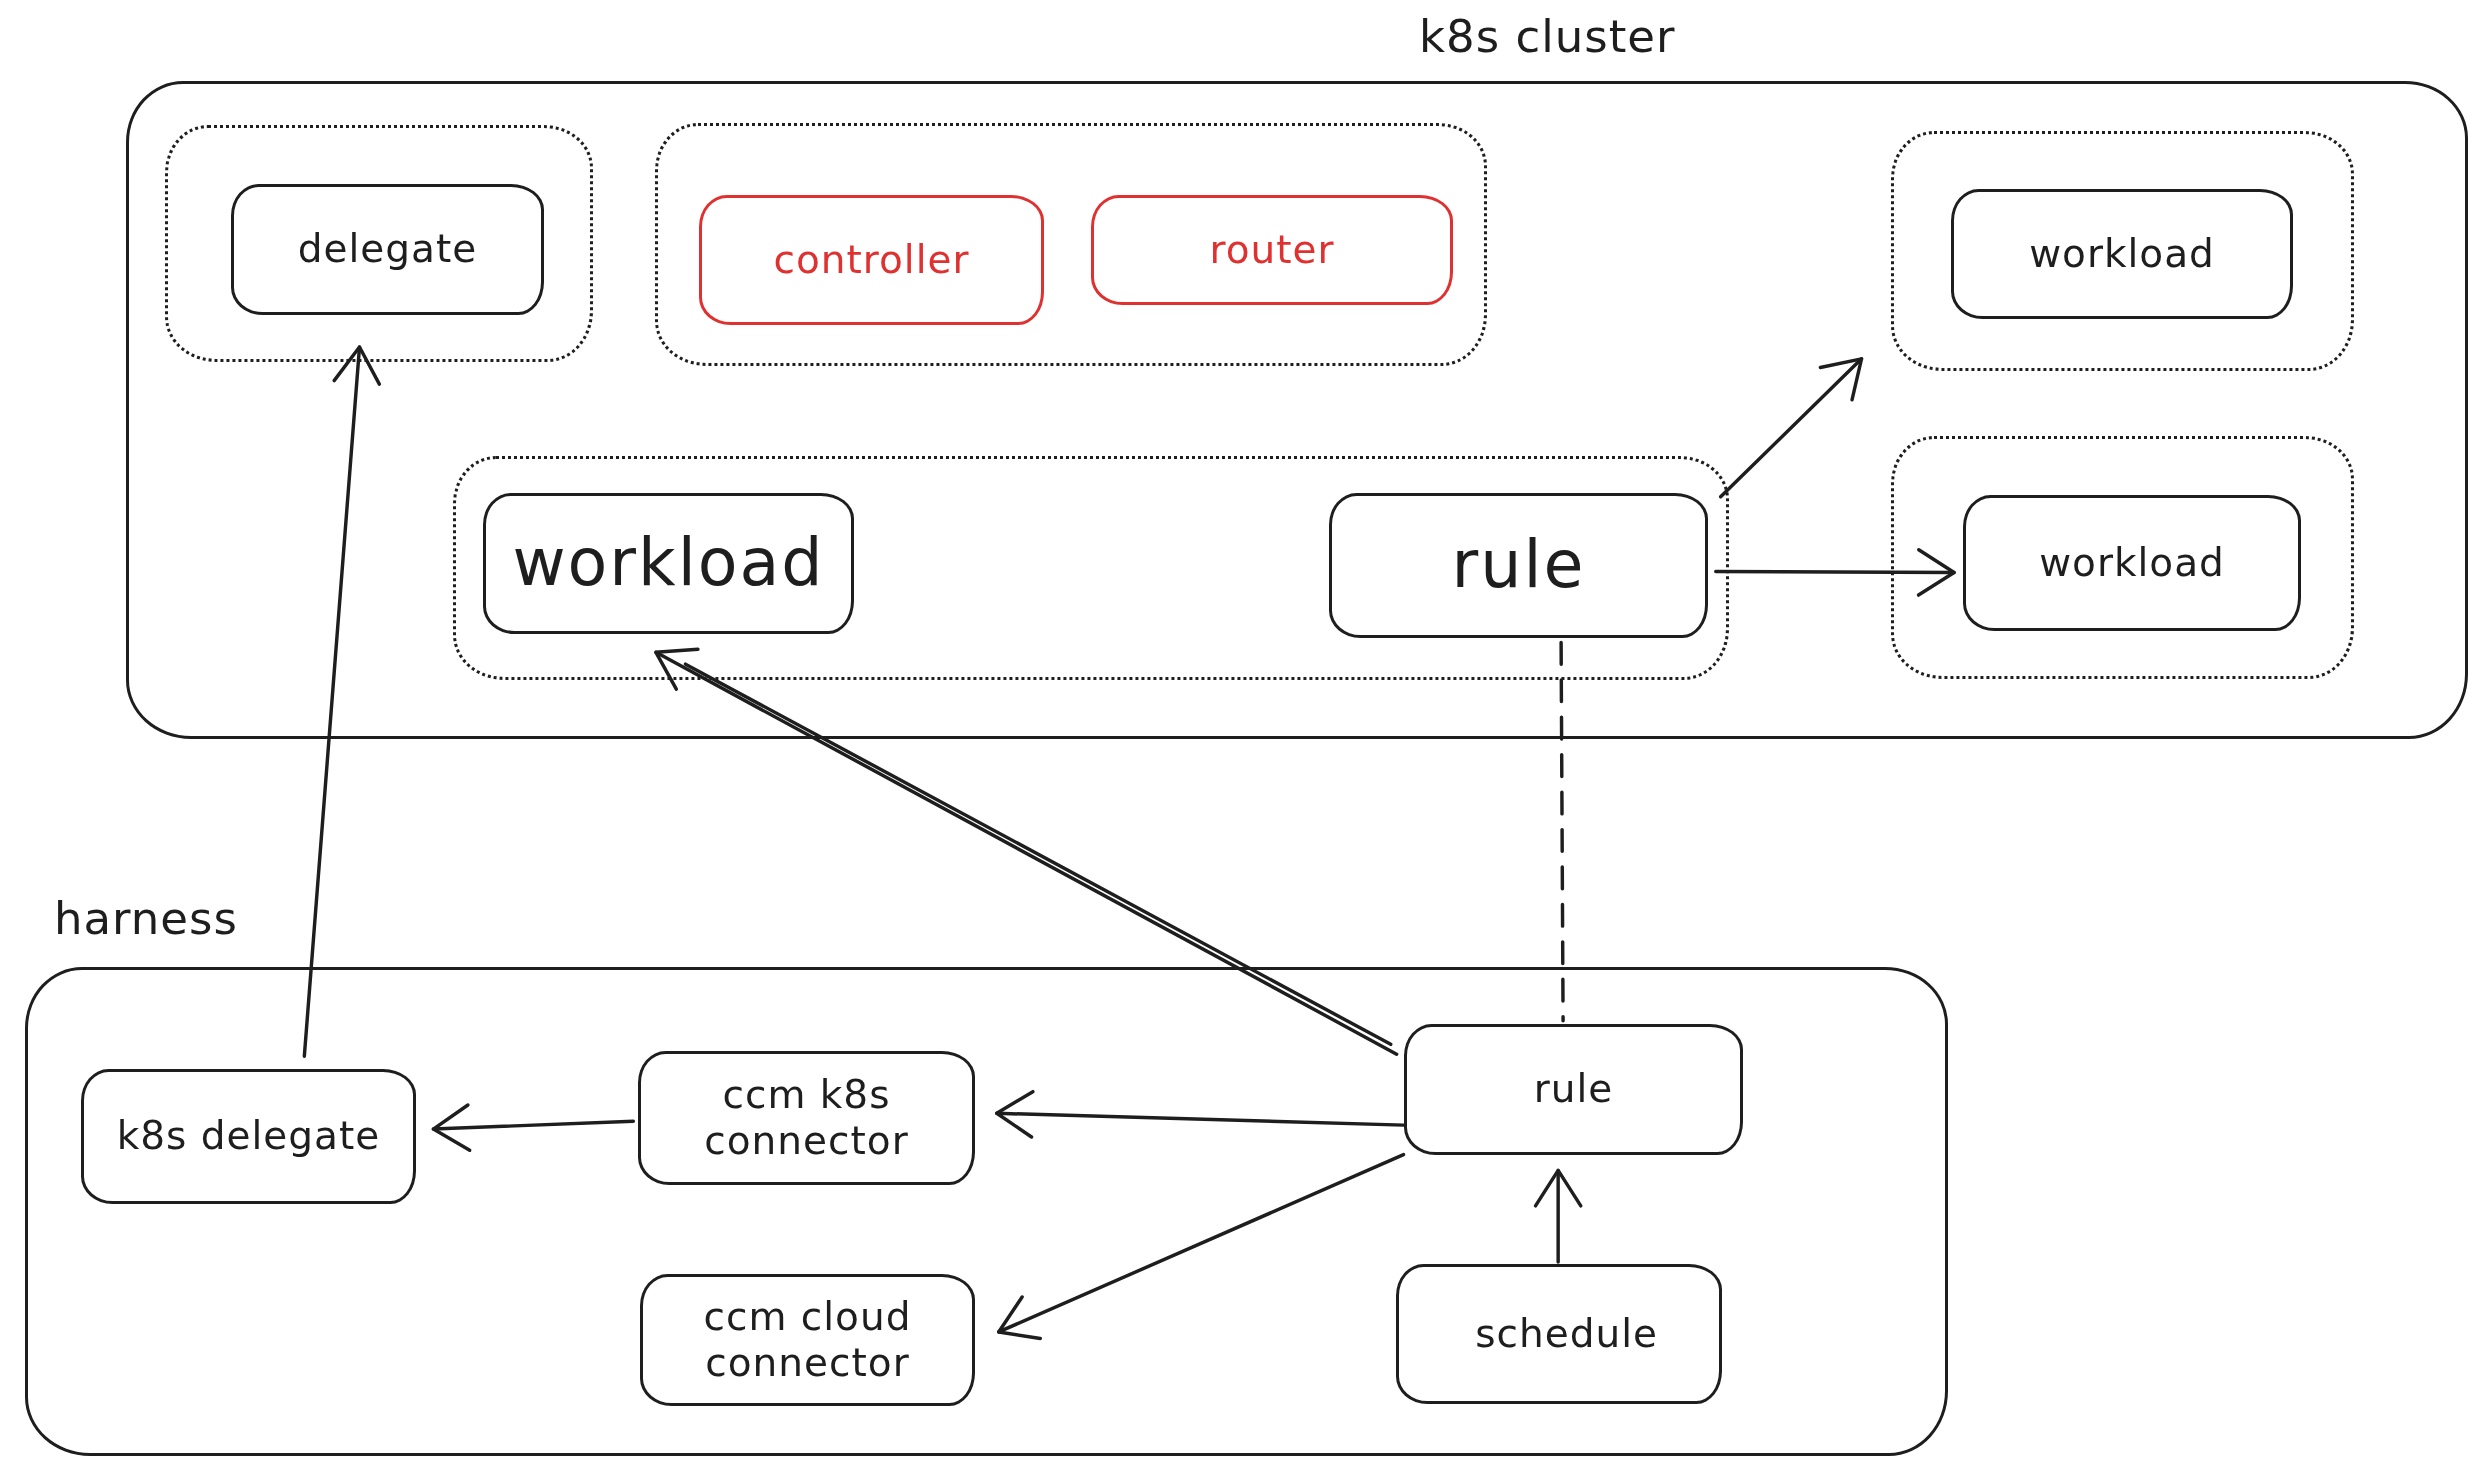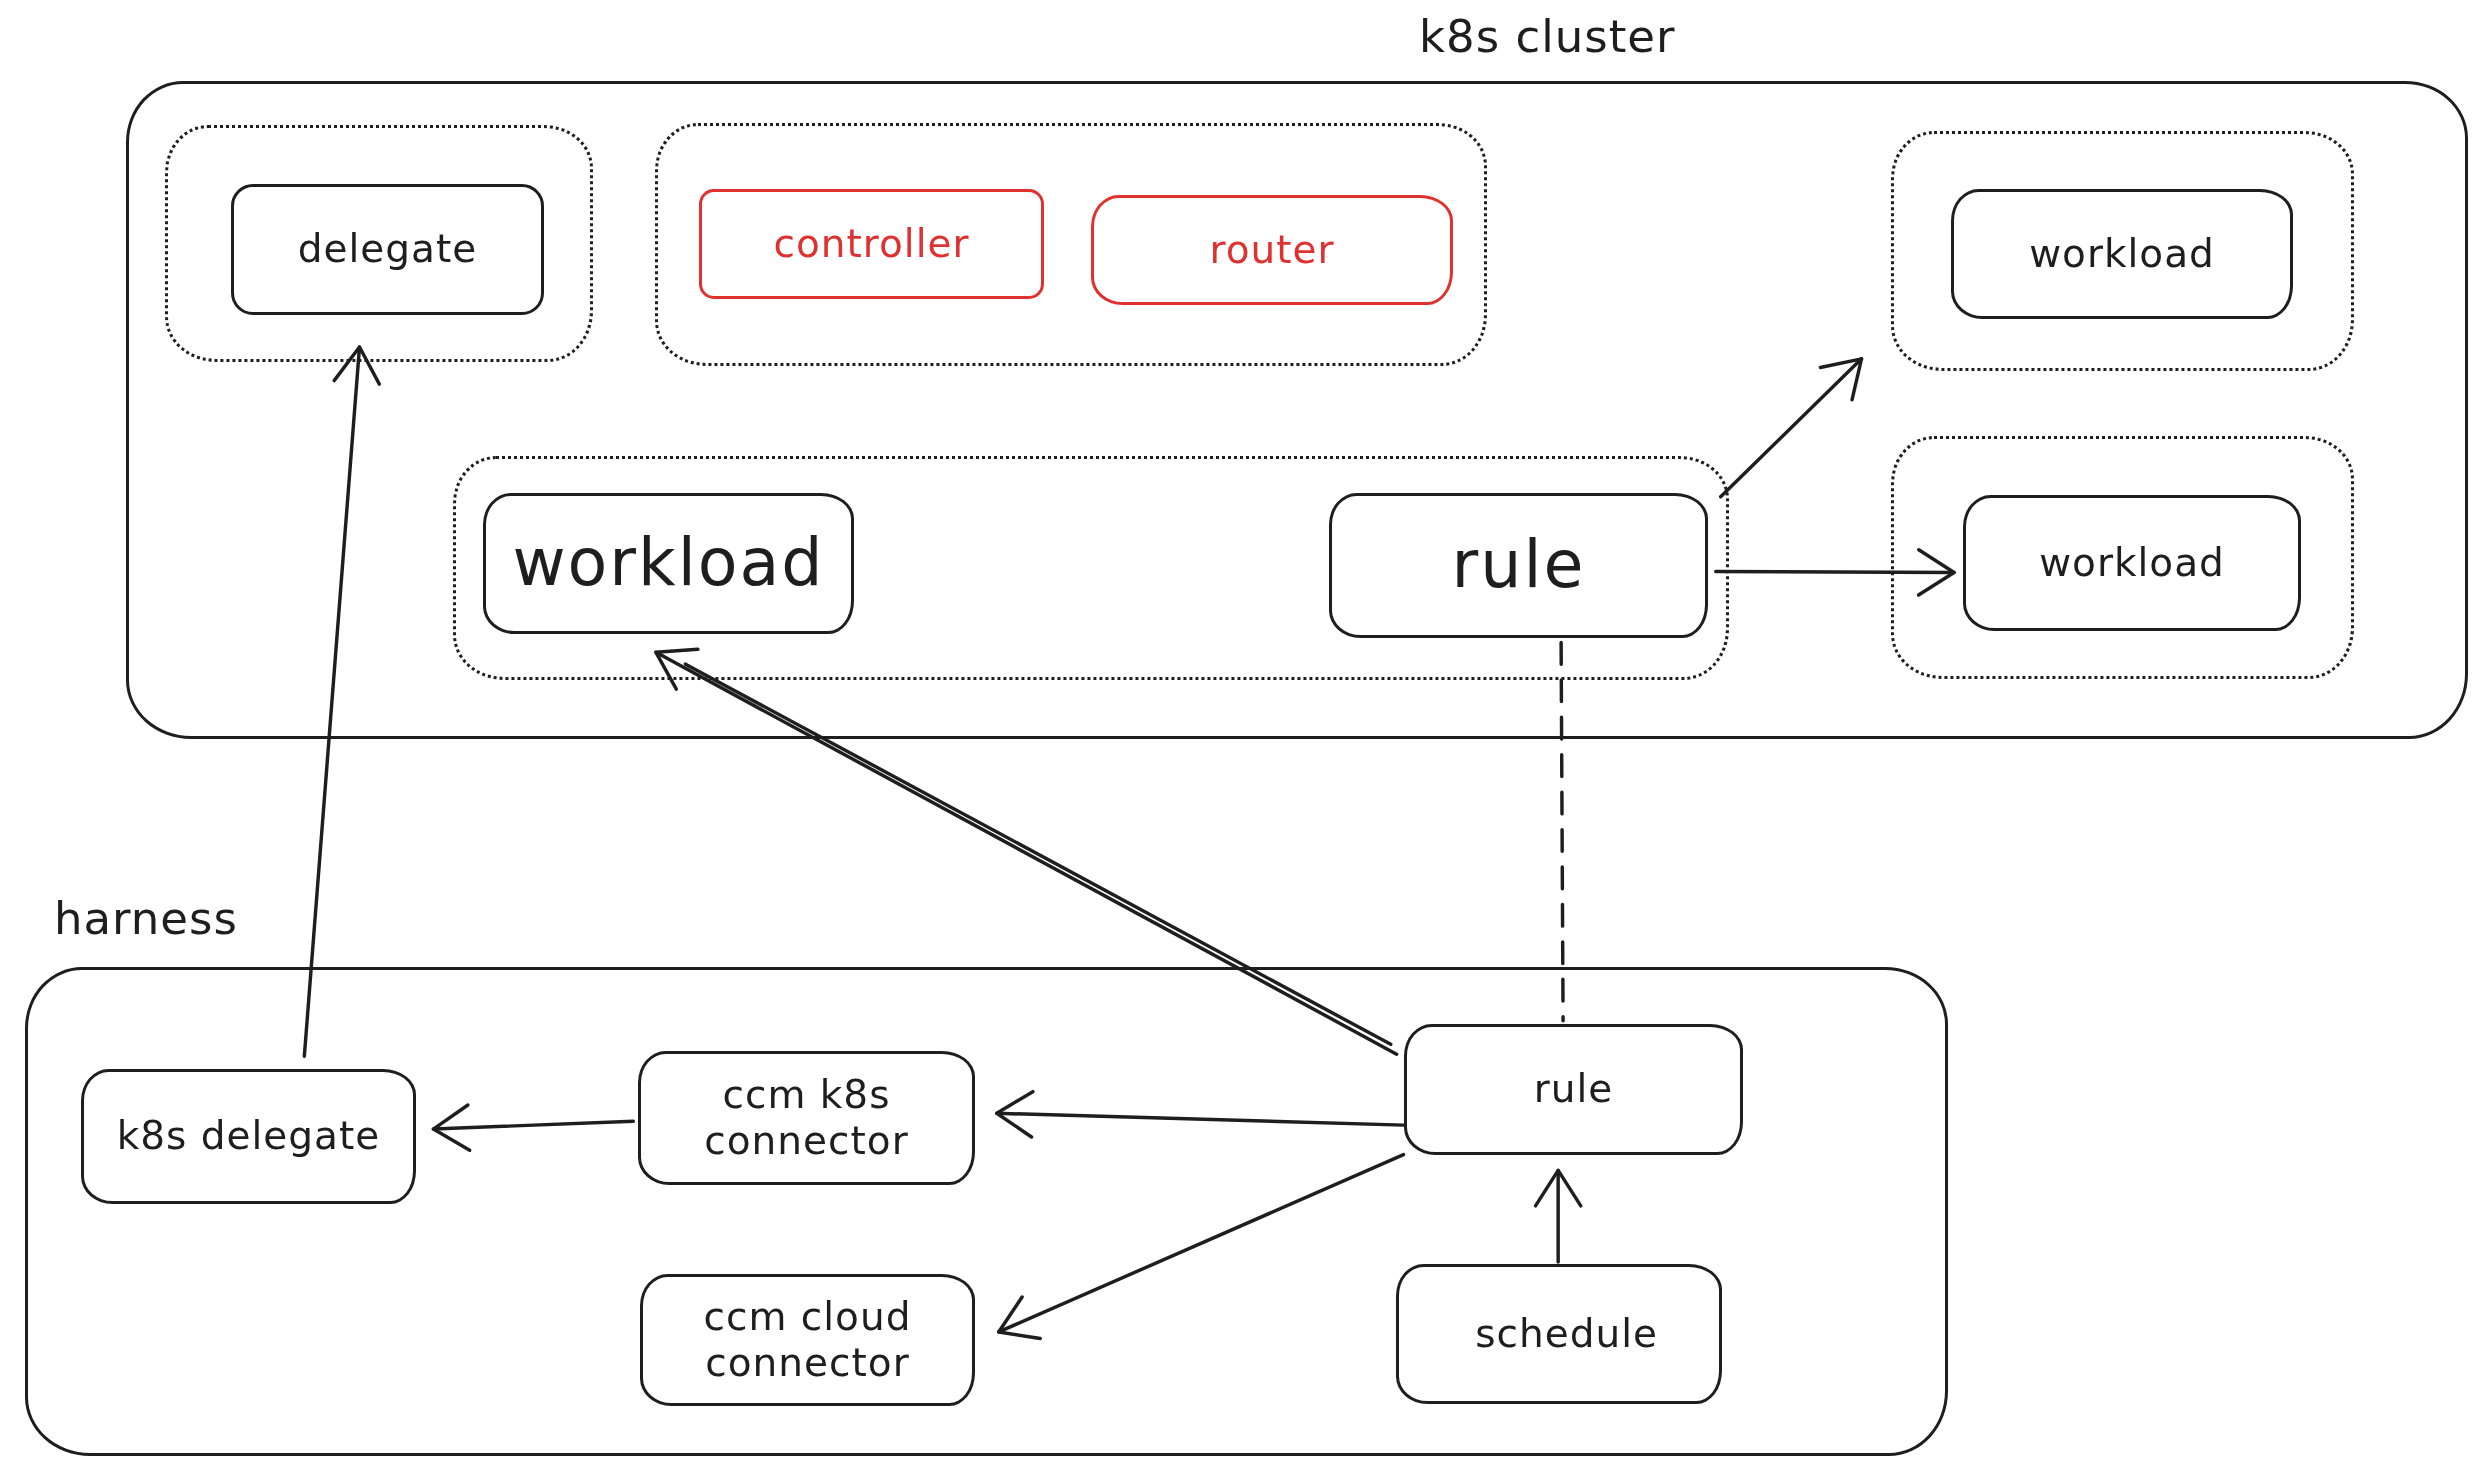--- a/index.html
+++ b/index.html
@@ -86,25 +86,25 @@
       <line x1="1412" y1="1060" x2="696" y2="674" stroke="#1e1e1e" stroke-width="3.5" stroke-linecap="round"></line>
       <line x1="1425" y1="1142" x2="1012" y2="1130" stroke="#1e1e1e" stroke-width="3.5" stroke-linecap="round" marker-end="url(#arrowhead)"></line>
       <line x1="1425" y1="1172" x2="1014" y2="1352" stroke="#1e1e1e" stroke-width="3.5" stroke-linecap="round" marker-end="url(#arrowhead)"></line>
       <line x1="643" y1="1138" x2="440" y2="1146" stroke="#1e1e1e" stroke-width="3.5" stroke-linecap="round" marker-end="url(#arrowhead)"></line>
       <line x1="1582" y1="1281" x2="1582" y2="1188" stroke="#1e1e1e" stroke-width="3.5" stroke-linecap="round" marker-end="url(#arrowhead)"></line>
       <line x1="1585" y1="652" x2="1587" y2="1036" stroke="#1e1e1e" stroke-width="3.5" stroke-linecap="round" stroke-dasharray="22 16"></line>
       <line x1="1742" y1="580" x2="1984" y2="581" stroke="#1e1e1e" stroke-width="3.5" stroke-linecap="round" marker-end="url(#arrowhead)"></line>
       <line x1="1747" y1="504" x2="1890" y2="364" stroke="#1e1e1e" stroke-width="3.5" stroke-linecap="round" marker-end="url(#arrowhead)"></line>
     </svg>
 
-  <div class="node" style="left:231px; top:184px; width:313px; height:131px;border-radius:22px;">
+  <div class="node" style="left:231px; top:184px; width:313px; height:131px;">
     <span>delegate</span>
   </div>
 
-  <div class="node red" style="left:699px; top:189px; width:345px; height:110px;border-radius:15px;">
+  <div class="node red" style="left:699px; top:195px; width:345px; height:130px;">
     <span>controller</span>
   </div>
 
   <div class="node red" style="left:1091px; top:195px; width:362px; height:110px;">
     <span>router</span>
   </div>
 
   <div class="node big" style="left:483px; top:493px; width:371px; height:141px;">
     <span>workload</span>
   </div>

